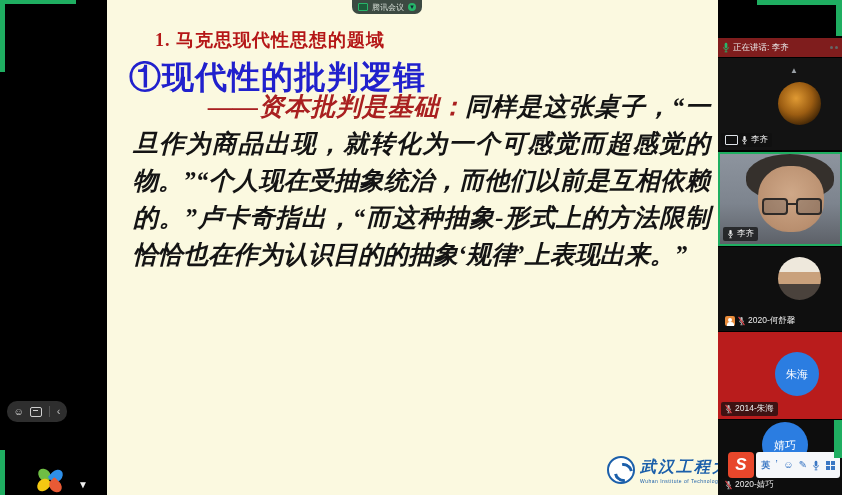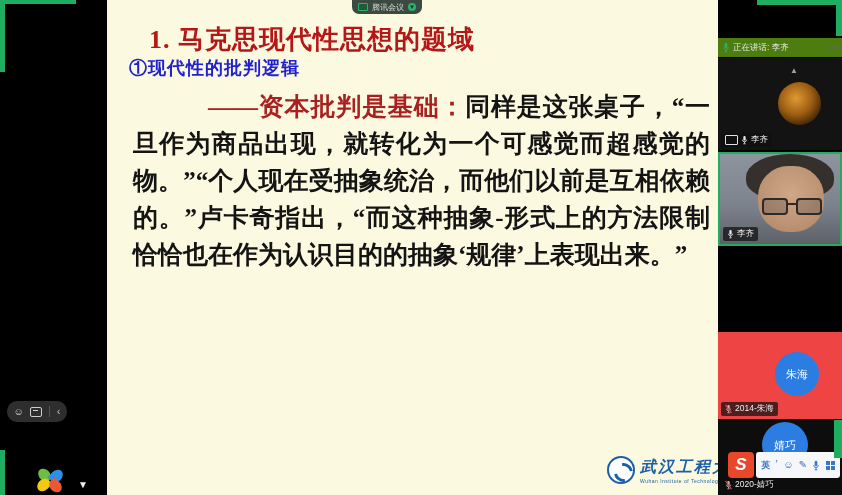--- a/index.html
+++ b/index.html
@@ -8,27 +8,27 @@
 
   
   .slide{position:absolute;left:107px;top:0;width:611px;height:495px;
          background:#fbf9e0;z-index:1;overflow:hidden;}
   .share-pill{position:absolute;left:245px;top:0;height:14px;padding:0 6px;
          background:#3c4a42;border-radius:0 0 7px 7px;display:flex;align-items:center;gap:4px;
          font-size:8px;color:#d4dcd4;z-index:2;}
   .pill-monitor{width:8px;height:6px;border:1px solid #27b569;border-radius:1px;background:#1c5c3a;}
   .pill-circle{width:8px;height:8px;border-radius:50%;background:#27b569;color:#123;
          font-size:7px;line-height:8px;text-align:center;}
-  .slide-title{position:absolute;left:40px;top:20px;margin:2px;font-size:26px;font-weight:700;
+  .slide-title{position:absolute;left:40px;top:20px;margin:8px;font-size:18px;font-weight:700;
          color:#b51717;font-family:"Liberation Serif","DejaVu Serif",serif;letter-spacing:1px;}
-  .slide-subtitle{position:absolute;left:22px;top:56px;margin:0;font-size:18px;font-weight:700;
+  .slide-subtitle{position:absolute;left:22px;top:56px;margin:0;font-size:32px;font-weight:700;
          color:#2121cd;font-family:"Liberation Serif","DejaVu Serif",serif;letter-spacing:1px;}
   .slide-body{position:absolute;left:26px;right:8px;top:88px;
          font-family:"Liberation Serif","DejaVu Serif",serif;
-         font-size:25px;line-height:37px;color:#141414;text-align:justify;font-weight:600;}
+         font-size:25px;line-height:37px;color:#141414;text-align:justify;font-weight:600;font-style:italic;}
   .slide-body p{margin:0;text-indent:3em;}
   .lead{color:#a92020;font-weight:700;}
   .uni-logo{position:absolute;left:500px;top:456px;display:flex;align-items:center;gap:5px;z-index:1;}
   .uni-emblem{width:28px;height:28px;border-radius:50%;border:2px solid #1b5faa;background:#fff;
          position:relative;box-sizing:border-box;}
   .uni-emblem::after{content:"";position:absolute;left:5px;top:5px;width:13px;height:13px;
          border:3px solid #1b5faa;border-color:#1b5faa transparent #1b5faa transparent;
          border-radius:50%;transform:rotate(35deg);}
   .uni-text{display:flex;flex-direction:column;}
   .uni-cn{font-size:16px;font-weight:700;font-style:italic;color:#1b5faa;
@@ -46,31 +46,31 @@
   .chev{font-size:11px;line-height:11px;color:#bbb;}
   .pinwheel{position:absolute;left:38px;top:468px;width:24px;height:24px;z-index:3;}
   .petal{position:absolute;width:11px;height:14px;border-radius:60% 60% 60% 10%;}
   .petal.g{background:#6fbe44;left:1px;top:0;transform:rotate(-45deg);}
   .petal.b{background:#2e8fe8;right:0;top:1px;transform:rotate(45deg);}
   .petal.y{background:#f4c812;left:0;bottom:0;transform:rotate(-135deg);}
   .petal.r{background:#e85a35;right:1px;bottom:-1px;transform:rotate(135deg);}
 
   
   .sidebar{position:absolute;left:718px;top:0;width:124px;height:495px;background:#000;z-index:2;}
-  .speaking-bar{position:absolute;left:0;top:38px;width:124px;height:19px;background:#4d7c0f;
+  .speaking-bar{position:absolute;left:0;top:38px;width:124px;height:19px;background:#7f1d1d;
          display:flex;align-items:center;gap:3px;padding:0 4px;box-sizing:border-box;
          color:#e8e8e8;font-size:8.5px;white-space:nowrap;}
   .sig{margin-left:auto;display:flex;gap:2px;}
   .sig i{width:3px;height:3px;border-radius:50%;background:#666;}
   .tile{position:absolute;left:0;width:124px;background:#131313;overflow:hidden;box-sizing:border-box;}
   .tile.active{border:2px solid #1fae61;}
   .t1{top:58px;height:92px;}
   .t2{top:152px;height:94px;}
   .t3{top:247px;height:84px;background:#0f0f0f;}
-  .t4{top:332px;height:87px;background:#ef4444;}
+  .t4{top:332px;height:87px;background:#b91c1c;}
   .t5{top:420px;height:75px;background:#0d0d0d;}
   .scroll-up{position:absolute;left:72px;top:8px;font-size:8px;color:#9aa0a6;}
   .scroll-down{position:absolute;left:78px;top:479px;font-size:10px;color:#f0f0f0;z-index:4;}
   .avatar{position:absolute;border-radius:50%;}
   .av-art{left:60px;top:24px;width:43px;height:43px;
          background:radial-gradient(circle at 42% 38%,#e09a33,#9c5d12 45%,#3d2305 78%,#120a02);}
   .av-photo{left:60px;top:10px;width:43px;height:43px;
          background:linear-gradient(180deg,#eee8dc 0 34%,#c9a17c 34% 62%,#4a423c 62% 100%);}
   .av-blue{background:#2b7de1;color:#fff;display:flex;align-items:center;justify-content:center;
          font-size:11px;}
@@ -203,20 +203,33 @@
       <span class="tile-label">
         <svg class="mic-svg" width="7" height="10" viewBox="0 0 12 16">
           <rect x="4" y="1" width="4" height="8" rx="2" fill="#e8e8e8"></rect>
           <path d="M2.5 7.5a3.5 3.5 0 0 0 7 0" fill="none" stroke="#e8e8e8" stroke-width="1.4"></path>
           <path d="M6 11v3M4 14.5h4" stroke="#e8e8e8" stroke-width="1.4"></path>
         </svg>
         <span>李齐</span>
       </span>
     </div>
 
+    <div class="tile t3">
+      <span class="avatar av-photo"></span>
+      <span class="tile-label">
+        <span class="person-badge"></span>
+        <svg class="mic-svg" width="7" height="10" viewBox="0 0 12 16">
+          <rect x="4" y="1" width="4" height="8" rx="2" fill="#bdbdbd"></rect>
+          <path d="M2.5 7.5a3.5 3.5 0 0 0 7 0" fill="none" stroke="#bdbdbd" stroke-width="1.4"></path>
+          <path d="M6 11v3M4 14.5h4" stroke="#bdbdbd" stroke-width="1.4"></path>
+          <line x1="1" y1="1" x2="11" y2="15" stroke="#e5484d" stroke-width="1.8"></line>
+        </svg>
+        <span>2020-何舒馨</span>
+      </span>
+    </div>
 
     <div class="tile t4">
       <span class="avatar av-blue">朱海</span>
       <span class="tile-label">
         <svg class="mic-svg" width="7" height="10" viewBox="0 0 12 16">
           <rect x="4" y="1" width="4" height="8" rx="2" fill="#bdbdbd"></rect>
           <path d="M2.5 7.5a3.5 3.5 0 0 0 7 0" fill="none" stroke="#bdbdbd" stroke-width="1.4"></path>
           <path d="M6 11v3M4 14.5h4" stroke="#bdbdbd" stroke-width="1.4"></path>
           <line x1="1" y1="1" x2="11" y2="15" stroke="#e5484d" stroke-width="1.8"></line>
         </svg>

